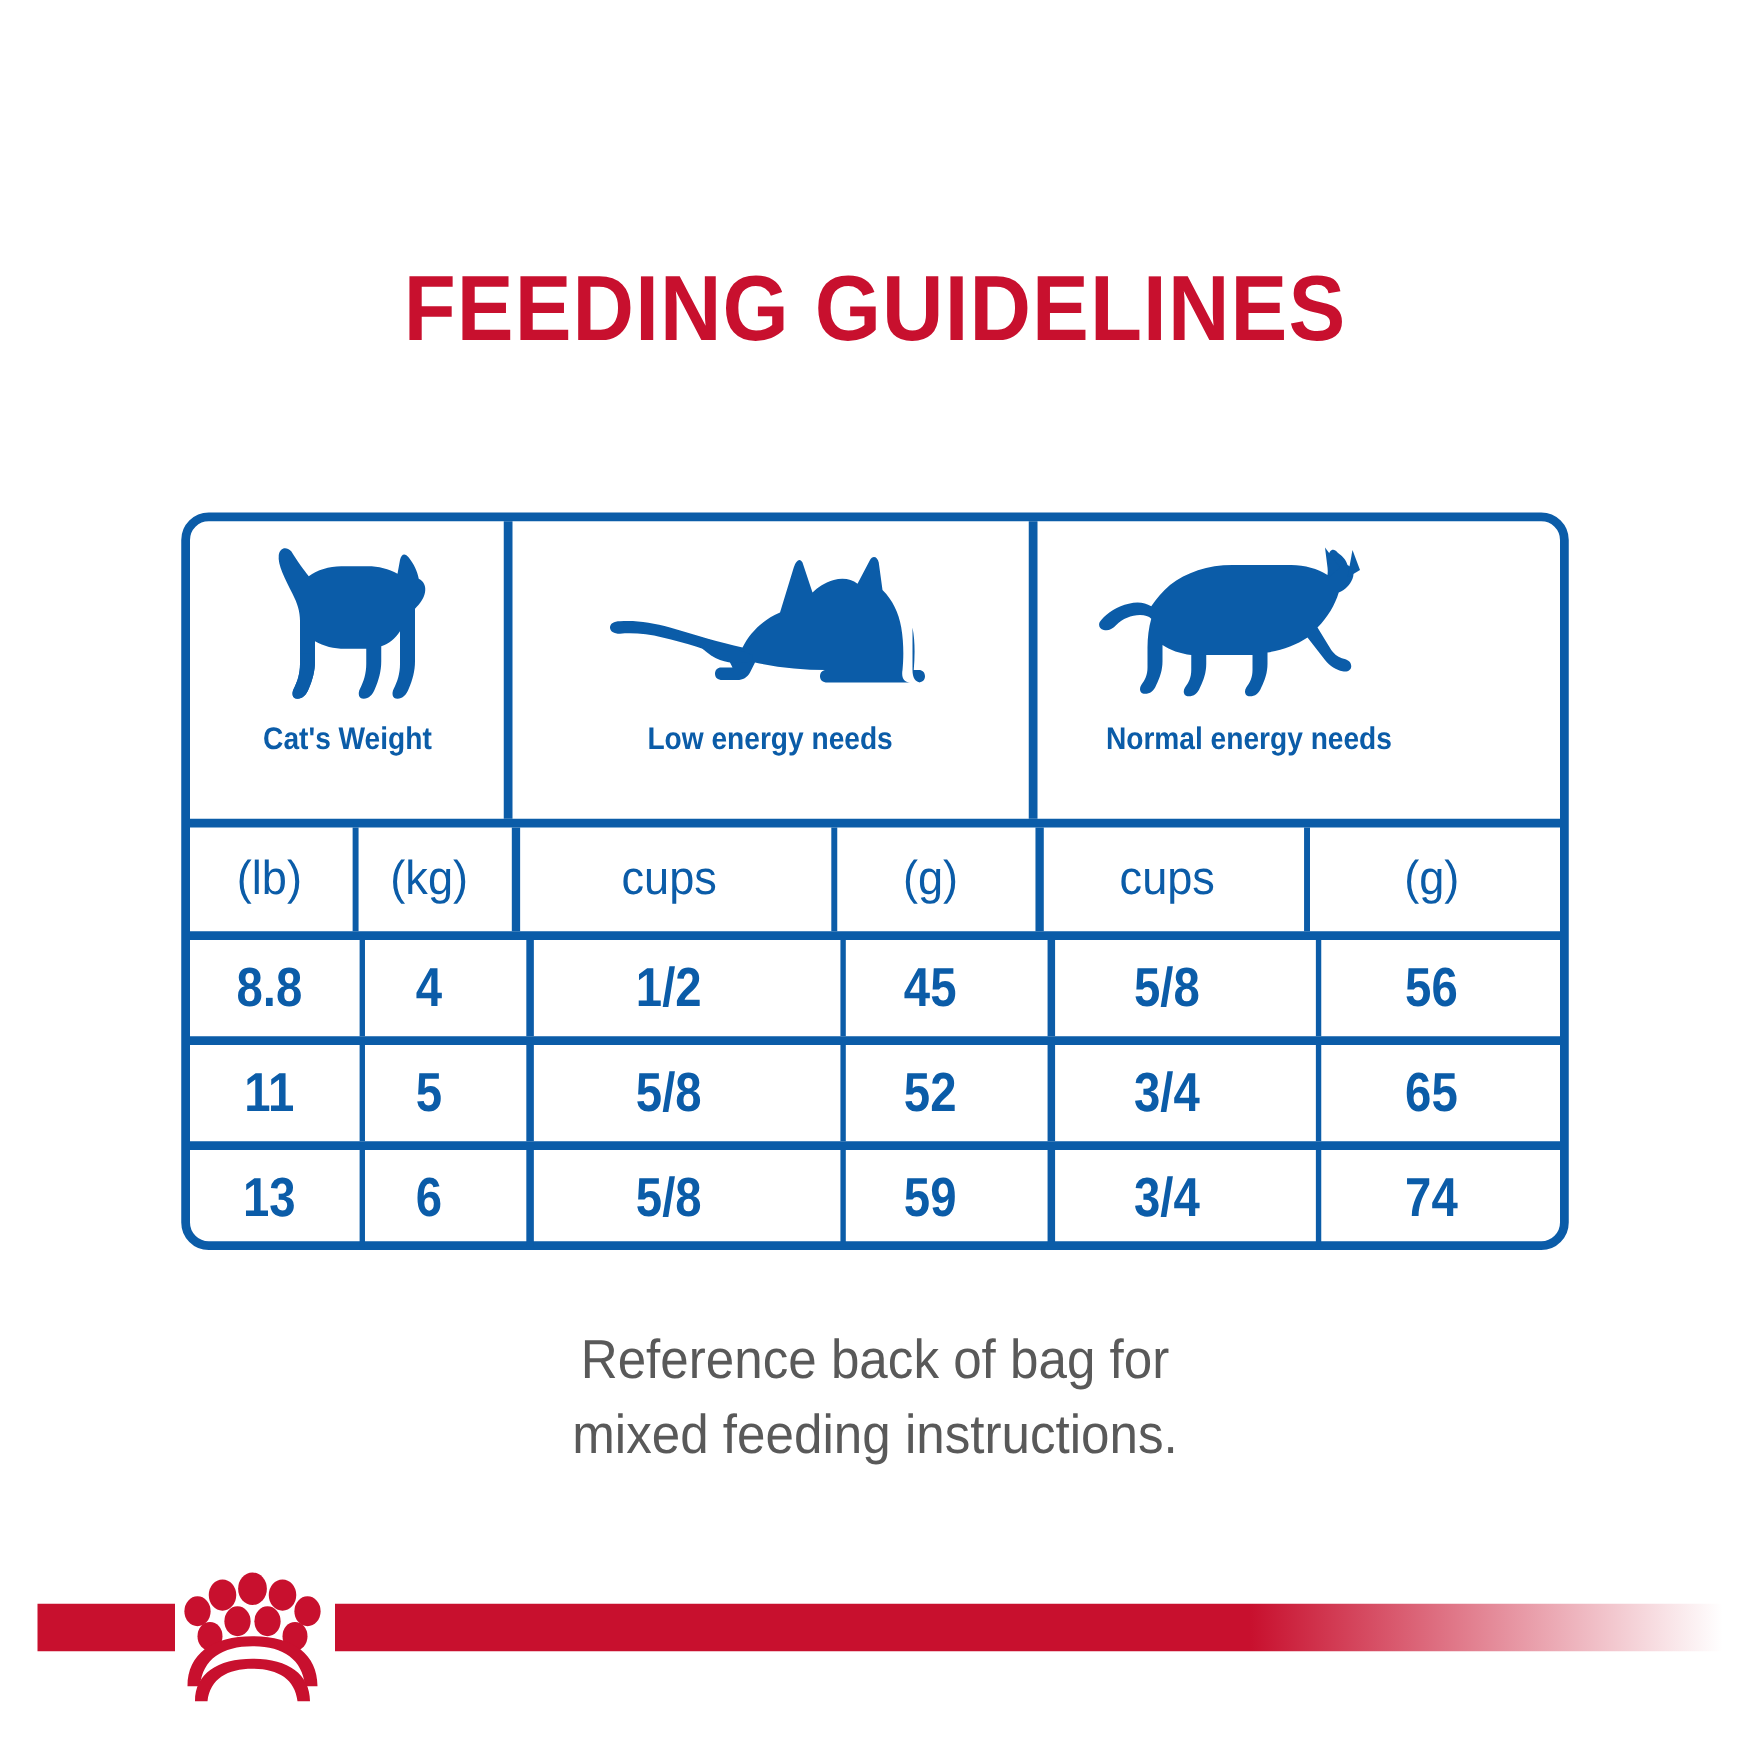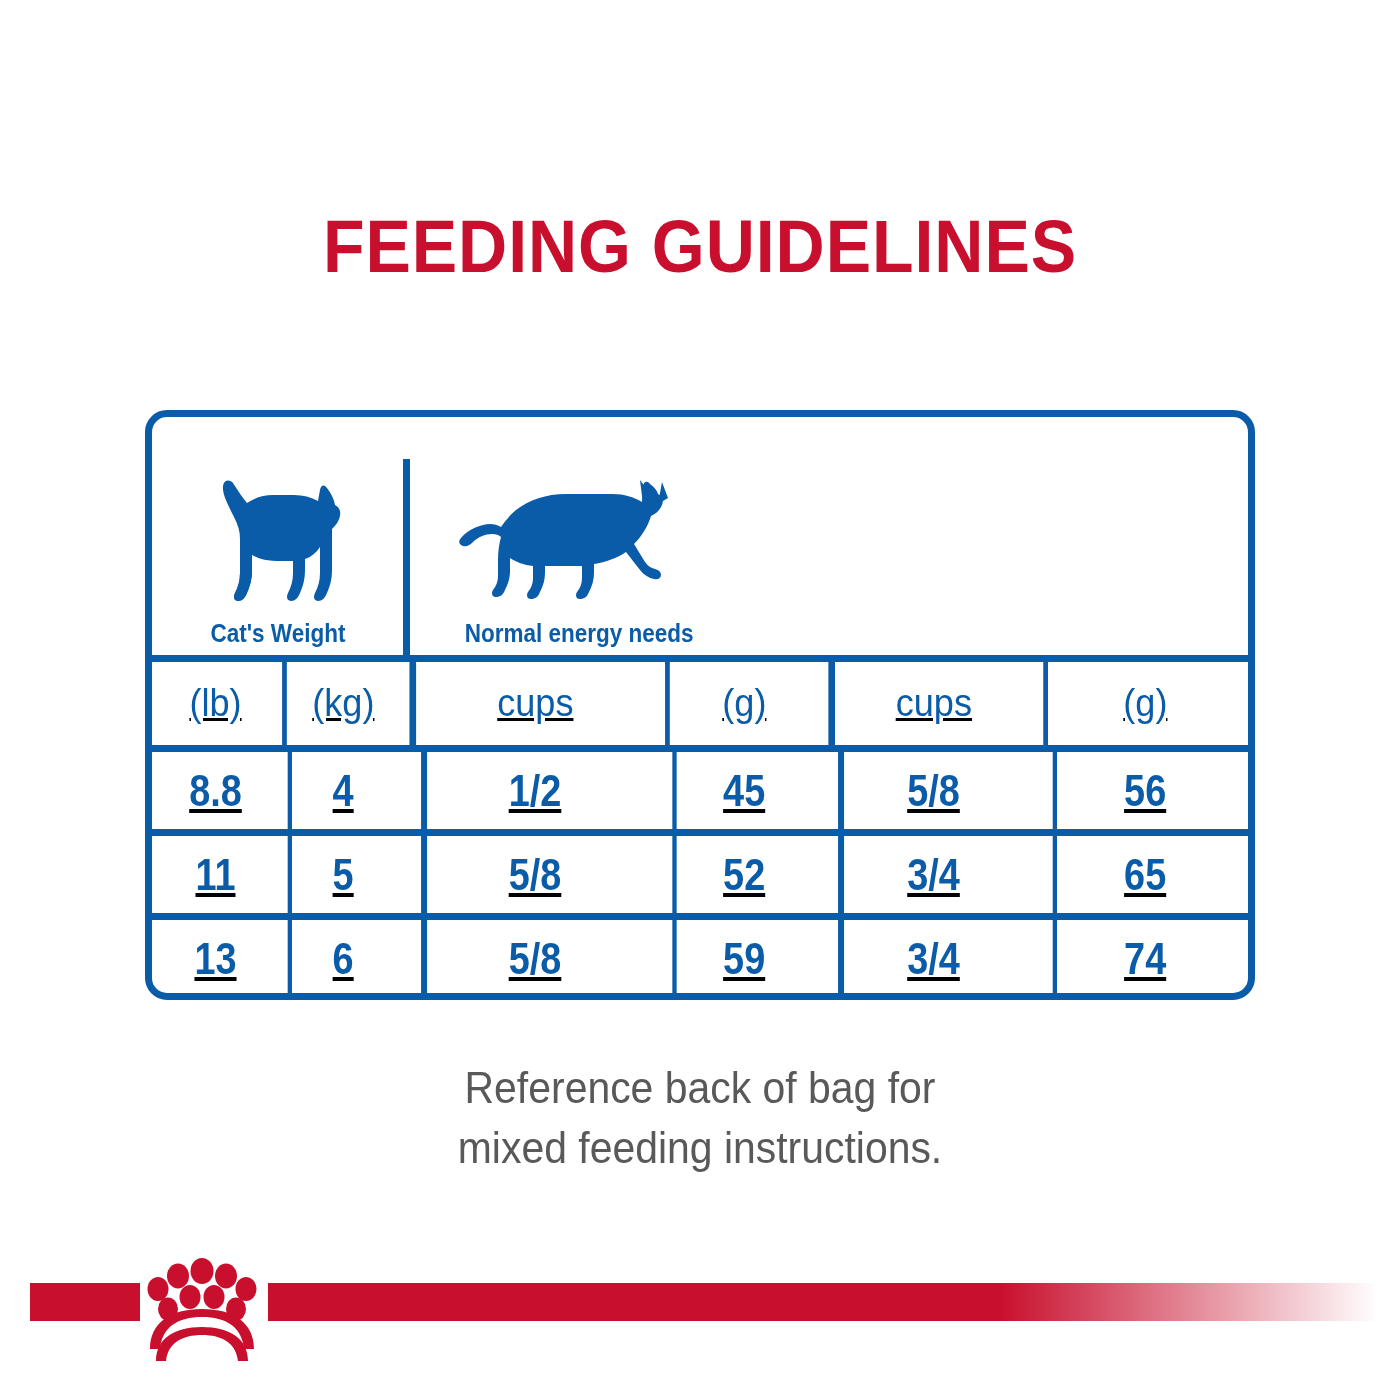--- a/index.html
+++ b/index.html
@@ -49,21 +49,20 @@
     height: 238px;
     display: flex;
   }
   .hgroup {
     position: relative;
     display: flex;
     flex-direction: column;
     align-items: center;
     justify-content: flex-start;
     box-sizing: border-box;
-    margin-top: 42px;
   }
   .hgroup.g1 { width: 251px; }
   .hgroup.g2 { width: 420px; border-left: 7px solid #0B5CA8; }
   .hgroup.g3 { width: 345px; border-left: 7px solid #0B5CA8; }
 
   .cat-holder {
     height: 160px;
     display: flex;
     align-items: center;
     justify-content: center;
@@ -75,21 +74,20 @@
     font-weight: bold;
     transform: scaleX(0.9);
     white-space: nowrap;
   }
 
   
   .unit-row, .data-row {
     display: flex;
     border-top: 7px solid #0B5CA8;
     box-sizing: border-box;
-    text-decoration: underline;
   }
   .unit-row { height: 90px; }
   .data-row { height: 84px; }
 
   .cell {
     display: flex;
     align-items: center;
     justify-content: center;
     box-sizing: border-box;
     color: #0B5CA8;
@@ -169,20 +167,42 @@
             C131 30 128 24 124 19 C121 15 118 16 117 21 L115 32
             C108 28 100 26 91 26 L70 26 C60 26 51 29 44 34
             C40 29 35 22 30 14 Z"></path>
           <path fill="#0B5CA8" d="M37 96 L37 104 C37 112 35 118 32 124 C30 128 31 132 35 132
             C39 132 42 129 44 124 C47 117 49 110 49 102 L49 96 Z"></path>
         </svg>
       </div>
       <div class="hgroup-label">Cat's Weight</div>
     </div>
 
+    <div class="hgroup g2">
+      <div class="cat-holder">
+        <svg width="270" height="130" viewBox="0 0 270 130" aria-hidden="true">
+          <path fill="#0B5CA8" d="M160 18 L168 42 C172 38 178 34 185 32
+            C192 30 199 31 204 35 L214 16 C216 12 220 13 221 18 L224 40
+            C232 48 237 58 239 70 C241 82 241 94 240 104
+            C239 110 241 114 246 114 L252 114 C256 114 258 112 258 109
+            C258 106 256 104 253 104 L249 104 C250 92 250 80 248 70
+            L248 104 C248 110 250 114 255 114
+            L180 114 C176 114 174 112 174 109 C174 106 176 104 179 104
+            C160 104 140 102 122 98 L118 106 C116 110 112 112 108 112
+            L96 112 C92 112 90 110 90 107 C90 104 92 102 95 102
+            L104 102 L100 94 C84 88 66 82 48 78
+            C36 75 24 74 14 75 C9 75 6 73 6 70 C6 67 9 65 14 65
+            C26 64 40 66 54 70 C74 76 94 82 112 86
+            C118 74 128 64 142 58 L153 22 C155 16 158 14 160 18 Z"></path>
+          <path fill="#0B5CA8" d="M120 92 C104 86 88 80 72 76 C76 84 84 92 94 96
+            C102 99 111 99 120 97 Z"></path>
+        </svg>
+      </div>
+      <div class="hgroup-label">Low energy needs</div>
+    </div>
 
     <div class="hgroup g3">
       <div class="cat-holder">
         <svg width="250" height="130" viewBox="0 0 250 130" aria-hidden="true">
           <path fill="#0B5CA8" d="M196 10 C193 6 189 8 189 13 L188 28
             C180 23 170 20 159 20 L112 20 C92 20 75 26 62 36
             C56 41 51 47 47 53 C42 50 36 49 29 51 C20 53 12 58 7 64
             C4 67 5 71 9 72 C13 73 16 71 19 68 C24 63 31 60 38 60
             C42 60 45 61 47 63 C45 70 44 78 44 86 L44 102
             C44 108 42 112 39 116 C37 119 38 123 42 123

